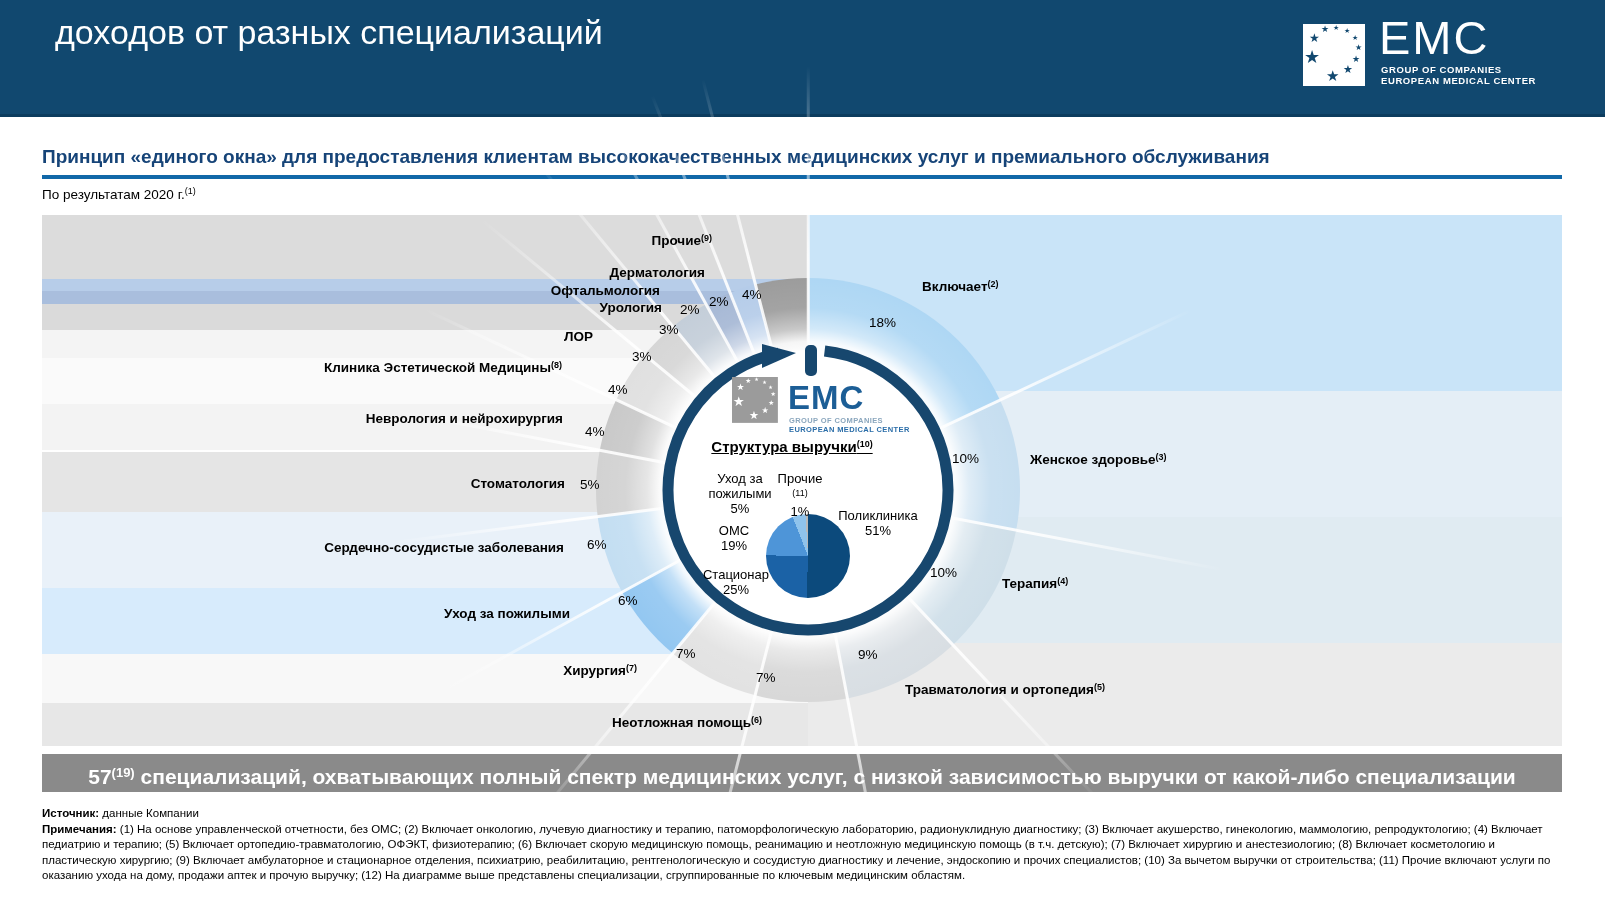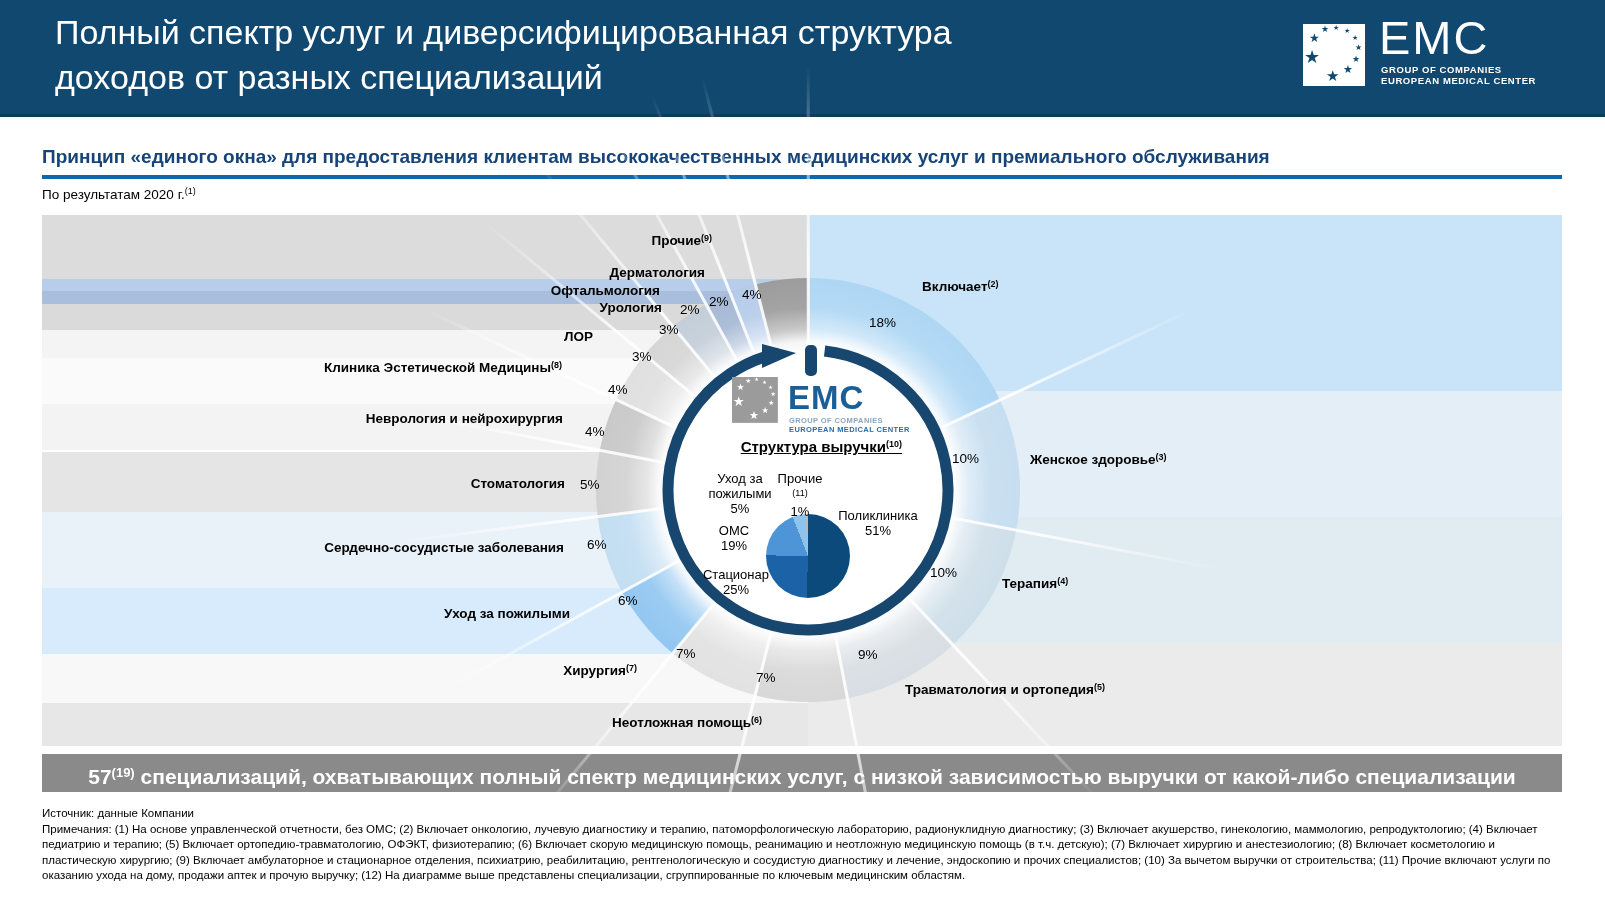--- a/index.html
+++ b/index.html
@@ -41,21 +41,21 @@
   .donut{position:absolute;left:554px;top:71px;width:424px;height:424px;border-radius:50%;z-index:3;}
 
   .ring-svg{position:absolute;left:616px;top:133px;z-index:5;}
 
   .center-content{position:absolute;z-index:6;}
   .c-logo-box{left:690px;top:170px;background:#9B9B9B;transform:scale(.74);transform-origin:0 0;}
   .c-logo-box .stars span{color:#fff;}
   .c-emc-word{left:746px;top:172px;color:#1C5E96;font-size:33px;font-weight:600;letter-spacing:1px;}
   .c-emc-sub{left:747px;top:209px;font-size:7.5px;font-weight:700;letter-spacing:.4px;line-height:9px;white-space:nowrap;}
   .c-emc-sub .l1{color:#8AA6BD;} .c-emc-sub .l2{color:#2A6DA8;}
-  .c-title{left:640px;top:231px;width:220px;text-align:right;font-size:15px;font-weight:700;text-decoration:underline;}
+  .c-title{left:640px;top:231px;width:220px;text-align:center;font-size:15px;font-weight:700;text-decoration:underline;}
 
   .pie{position:absolute;left:724px;top:307px;width:84px;height:84px;border-radius:50%;z-index:6;}
   .pie-label{position:absolute;z-index:7;font-size:13px;line-height:15px;text-align:center;}
   .pie-label span{display:block;}
   .pl-uhod{left:656px;top:264px;width:84px;}
   .pl-pro{left:716px;top:264px;width:84px;}
   .pl-poly{left:780px;top:301px;width:112px;}
   .pl-oms{left:660px;top:316px;width:64px;}
   .pl-stac{left:648px;top:360px;width:92px;}
 
@@ -75,30 +75,29 @@
   .sp6{left:576px;top:386px;}  .sp7{left:545px;top:330px;}  .sp8{left:538px;top:270px;}
   .sp9{left:543px;top:217px;}  .sp10{left:566px;top:175px;} .sp11{left:590px;top:142px;}
   .sp12{left:617px;top:115px;} .sp13{left:638px;top:95px;}  .sp14{left:667px;top:87px;}
   .sp15{left:700px;top:80px;}
 
   
   .banner{position:absolute;left:42px;top:754px;width:1520px;height:38px;background:#8A8A8A;color:#fff;
           font-size:21px;font-weight:700;text-align:center;line-height:38px;}
   .banner sup{font-size:13px;vertical-align:7px;}
   .footer{position:absolute;left:42px;top:806px;width:1520px;font-size:11.5px;line-height:15.5px;color:#000;}
-  .footer b{font-weight:400;}
+  .footer b{font-weight:700;}
 </style>
 </head>
 <body>
 
 <div class="slide">
 
   <div class="header">
     <div class="header-title">
-      <div>Полный спектр услуг и диверсифицированная структура</div>
       <div>доходов от разных специализаций</div>
     </div>
     <div class="emc-logo" style="width:240px;">
       <div class="logo-box">
         <div class="stars">
             <span style="position: absolute; left: 0px; top: 23px; font-size: 18px; line-height: 1;">★</span>
             <span style="position: absolute; left: 5px; top: 7px; font-size: 12px; line-height: 1;">★</span>
             <span style="position: absolute; left: 17px; top: 0px; font-size: 9px; line-height: 1;">★</span>
             <span style="position: absolute; left: 29px; top: -1px; font-size: 7px; line-height: 1;">★</span>
             <span style="position: absolute; left: 40px; top: 2px; font-size: 7px; line-height: 1;">★</span>

